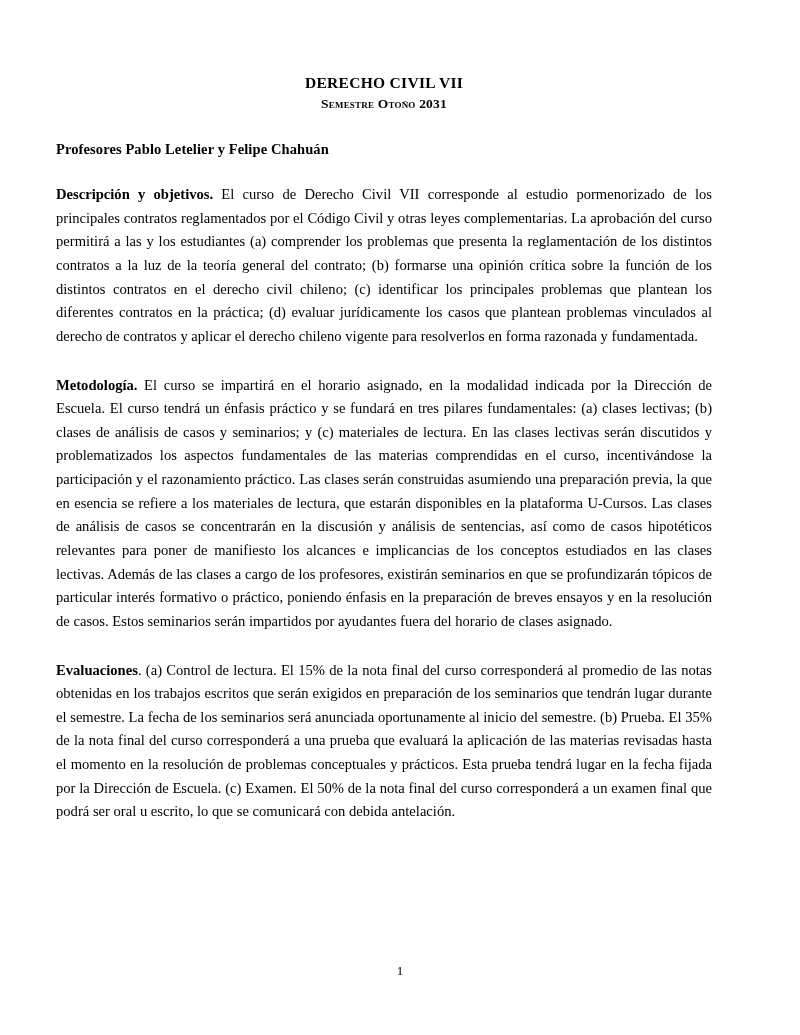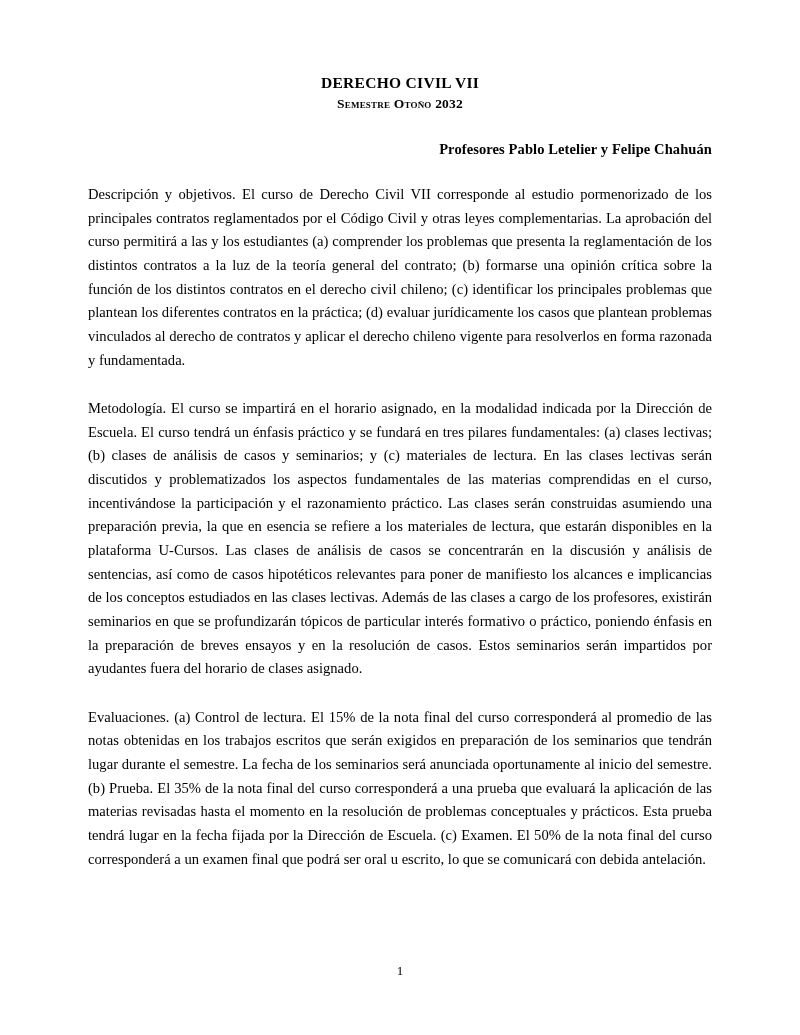--- a/index.html
+++ b/index.html
@@ -12,55 +12,55 @@
     height: 1035px;
     font-family: "Liberation Serif", "DejaVu Serif", serif;
     color: #000000;
     position: relative;
     overflow: hidden;
   }
   .page {
     width: 800px;
     height: 1013px;
     box-sizing: border-box;
-    padding: 72px 88px 40px 88px;
+    padding: 72px 88px 40px 56px;
     position: relative;
   }
   .title-block {
     text-align: center;
   }
   .doc-title {
     font-weight: bold;
     font-size: 15.5px;
     letter-spacing: 0.3px;
     line-height: 1.45;
   }
   .doc-subtitle {
     font-weight: bold;
     font-size: 13.5px;
     letter-spacing: 0.2px;
     line-height: 1.45;
     font-variant: small-caps;
   }
   .authors {
-    text-align: right;
+    text-align: left;
     font-weight: bold;
     font-size: 14.5px;
     margin-top: 27px;
     letter-spacing: 0.1px;
   }
   .section {
     margin-top: 25px;
     text-align: justify;
     font-size: 14.6px;
     line-height: 1.62;
     text-justify: inter-word;
   }
   .section .lead {
-    font-weight: normal;
+    font-weight: bold;
   }
   .ital {
   }
   .page-number {
     position: absolute;
     bottom: 34px;
     left: 0;
     width: 800px;
     text-align: center;
     font-size: 13px;
@@ -69,21 +69,21 @@
     margin: 0;
   }
 </style>
 </head>
 <body>
 
 <div class="page">
 
   <div class="title-block">
     <div class="doc-title">DERECHO CIVIL VII</div>
-    <div class="doc-subtitle">Semestre Otoño 2032</div>
+    <div class="doc-subtitle">Semestre Otoño 2031</div>
   </div>
 
   <div class="authors">Profesores Pablo Letelier y Felipe Chahuán</div>
 
   <div class="section">
     <p>
       <span class="lead">Descripción y objetivos.</span><span> El curso de Derecho Civil VII corresponde al estudio pormenorizado de los principales contratos reglamentados por el Código Civil y otras leyes complementarias. La aprobación del curso permitirá a las y los estudiantes (a) comprender los problemas que presenta la reglamentación de los distintos contratos a la luz de la teoría general del contrato; (b) formarse una opinión crítica sobre la función de los distintos contratos en el derecho civil chileno; (c) identificar los principales problemas que plantean los diferentes contratos en la práctica; (d) evaluar jurídicamente los casos que plantean problemas vinculados al derecho de contratos y aplicar el derecho chileno vigente para resolverlos en forma razonada y fundamentada.</span>
     </p>
   </div>
 

